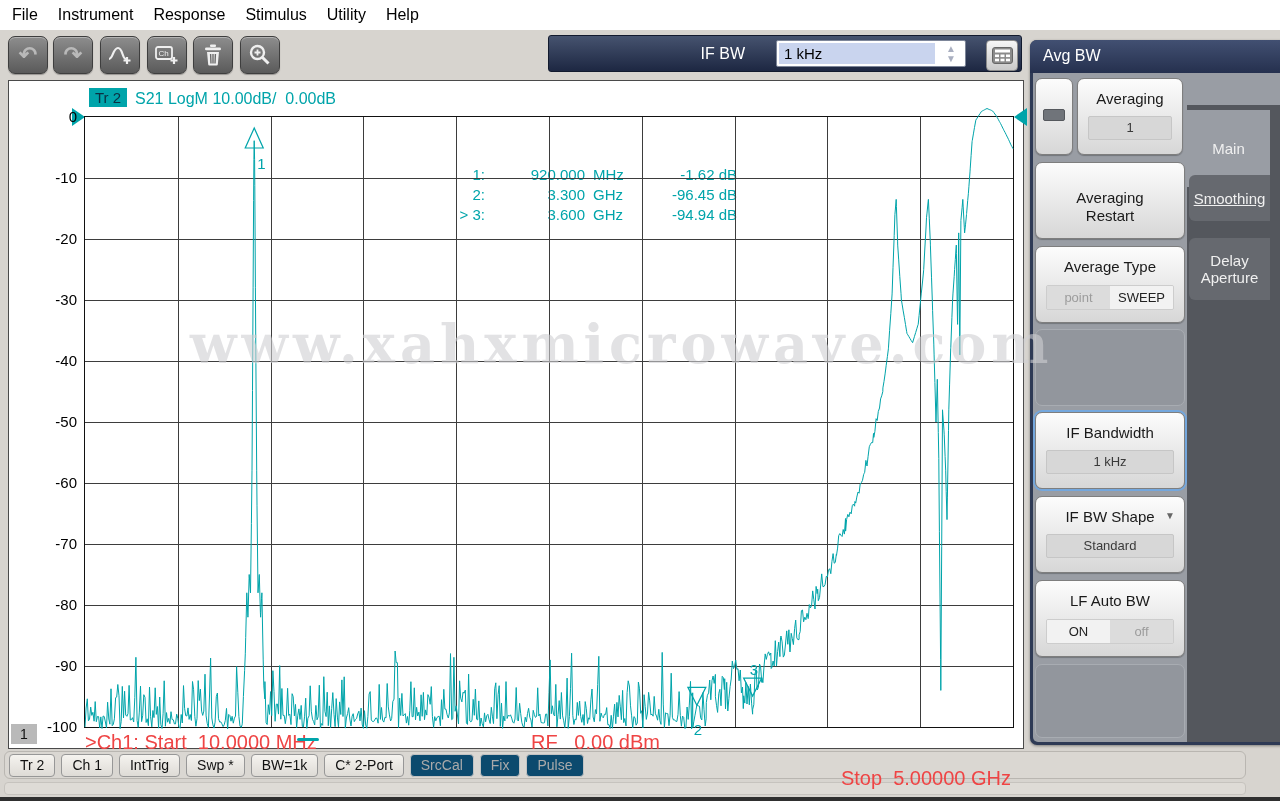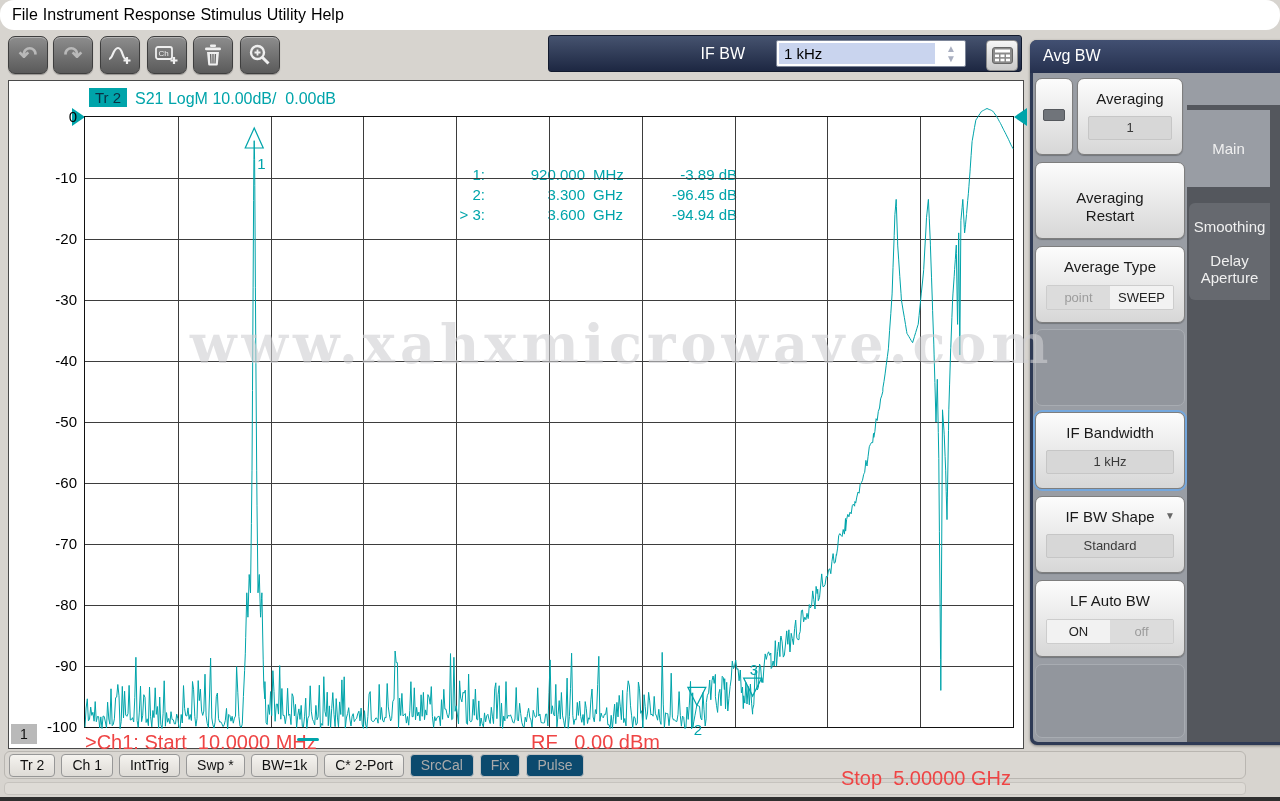--- a/index.html
+++ b/index.html
@@ -1,20 +1,20 @@
 <!DOCTYPE html>
 <html><head>
 <meta charset="utf-8">
 <style>
   html,body{margin:0;padding:0;}
   body{font-family:"Liberation Sans",sans-serif;background:#d7d4cf;}
   #screen{position:relative;width:1280px;height:801px;background:#d7d4cf;overflow:hidden;}
 
   
-  .menubar{position:absolute;left:0;top:0;width:1280px;height:30px;background:#ffffff;display:flex;align-items:center;gap:5px;padding-left:12px;box-sizing:border-box;border-radius:14px;}
+  .menubar{position:absolute;left:0;top:0;width:1280px;height:30px;background:#ffffff;display:flex;align-items:center;gap:20px;padding-left:12px;box-sizing:border-box;}
   .menu-item{font-size:16px;color:#000;cursor:default;}
 
   
   .toolbar{position:absolute;left:0;top:30px;width:1280px;height:46px;background:#d7d4cf;}
   .tbtn{position:absolute;top:6px;width:38px;height:36px;border:1px solid #3e3e3e;border-radius:7px;
         background:linear-gradient(#8d8d8d,#5a5a5a);box-shadow:inset 0 1px 0 rgba(255,255,255,.35),0 1px 1px rgba(0,0,0,.3);
         display:flex;align-items:center;justify-content:center;}
   .tbtn .glyph{font-size:22px;line-height:22px;color:#b9b9b9;font-weight:bold;}
 
   
@@ -185,21 +185,21 @@
         <div class="ytick" style="top: 454px;">-70</div>
         <div class="ytick" style="top: 515px;">-80</div>
         <div class="ytick" style="top: 576px;">-90</div>
         <div class="ytick" style="top: 637px;">-100</div>
       </div>
     <div class="readout" id="readout">
         <div class="rrow">
           <span class="c1">1:</span>
           <span class="c2">920.000</span>
           <span class="c3">MHz</span>
-          <span class="c4">-3.89 dB</span>
+          <span class="c4">-1.62 dB</span>
         </div>
         <div class="rrow">
           <span class="c1">2:</span>
           <span class="c2">3.300</span>
           <span class="c3">GHz</span>
           <span class="c4">-96.45 dB</span>
         </div>
         <div class="rrow">
           <span class="c1">&gt; 3:</span>
           <span class="c2">3.600</span>
@@ -254,21 +254,21 @@
   <div class="watermark">www.xahxmicrowave.com</div>
 
   <div class="rpanel">
     <div class="rpanel-title">
       <span class="t">Avg BW</span>
       <div class="rpanel-close">×</div>
     </div>
     <div class="rpanel-body">
       <div class="tabs-col" id="tabs-col">
           <div class="rtab active" style="top: 5px; height: 77px; left: 0px; width: 83px; padding: 0px 6px; box-sizing: border-box;">Main</div>
-          <div class="rtab inactive" style="top: 98px; height: 46px; left: 2px; width: 81px; padding: 0px 6px; box-sizing: border-box;">Smoothing</div>
+          <div class="rtab inactive" style="top: 70px; height: 46px; left: 2px; width: 81px; padding: 0px 6px; box-sizing: border-box; text-decoration: underline;">Smoothing</div>
           <div class="rtab inactive" style="top: 133px; height: 62px; left: 2px; width: 81px; padding: 0px 6px; box-sizing: border-box;">Delay Aperture</div>
         </div>
       <div id="panel-buttons">
           <div class="pbtn small" style="top: 5px; height: 77px;">
             <div class="led"></div>
           </div>
           <div class="pbtn main-right" style="top: 5px; height: 77px;">
             <div class="pbtn-label">Averaging</div>
             <div class="pbtn-value">1</div>
           </div>

